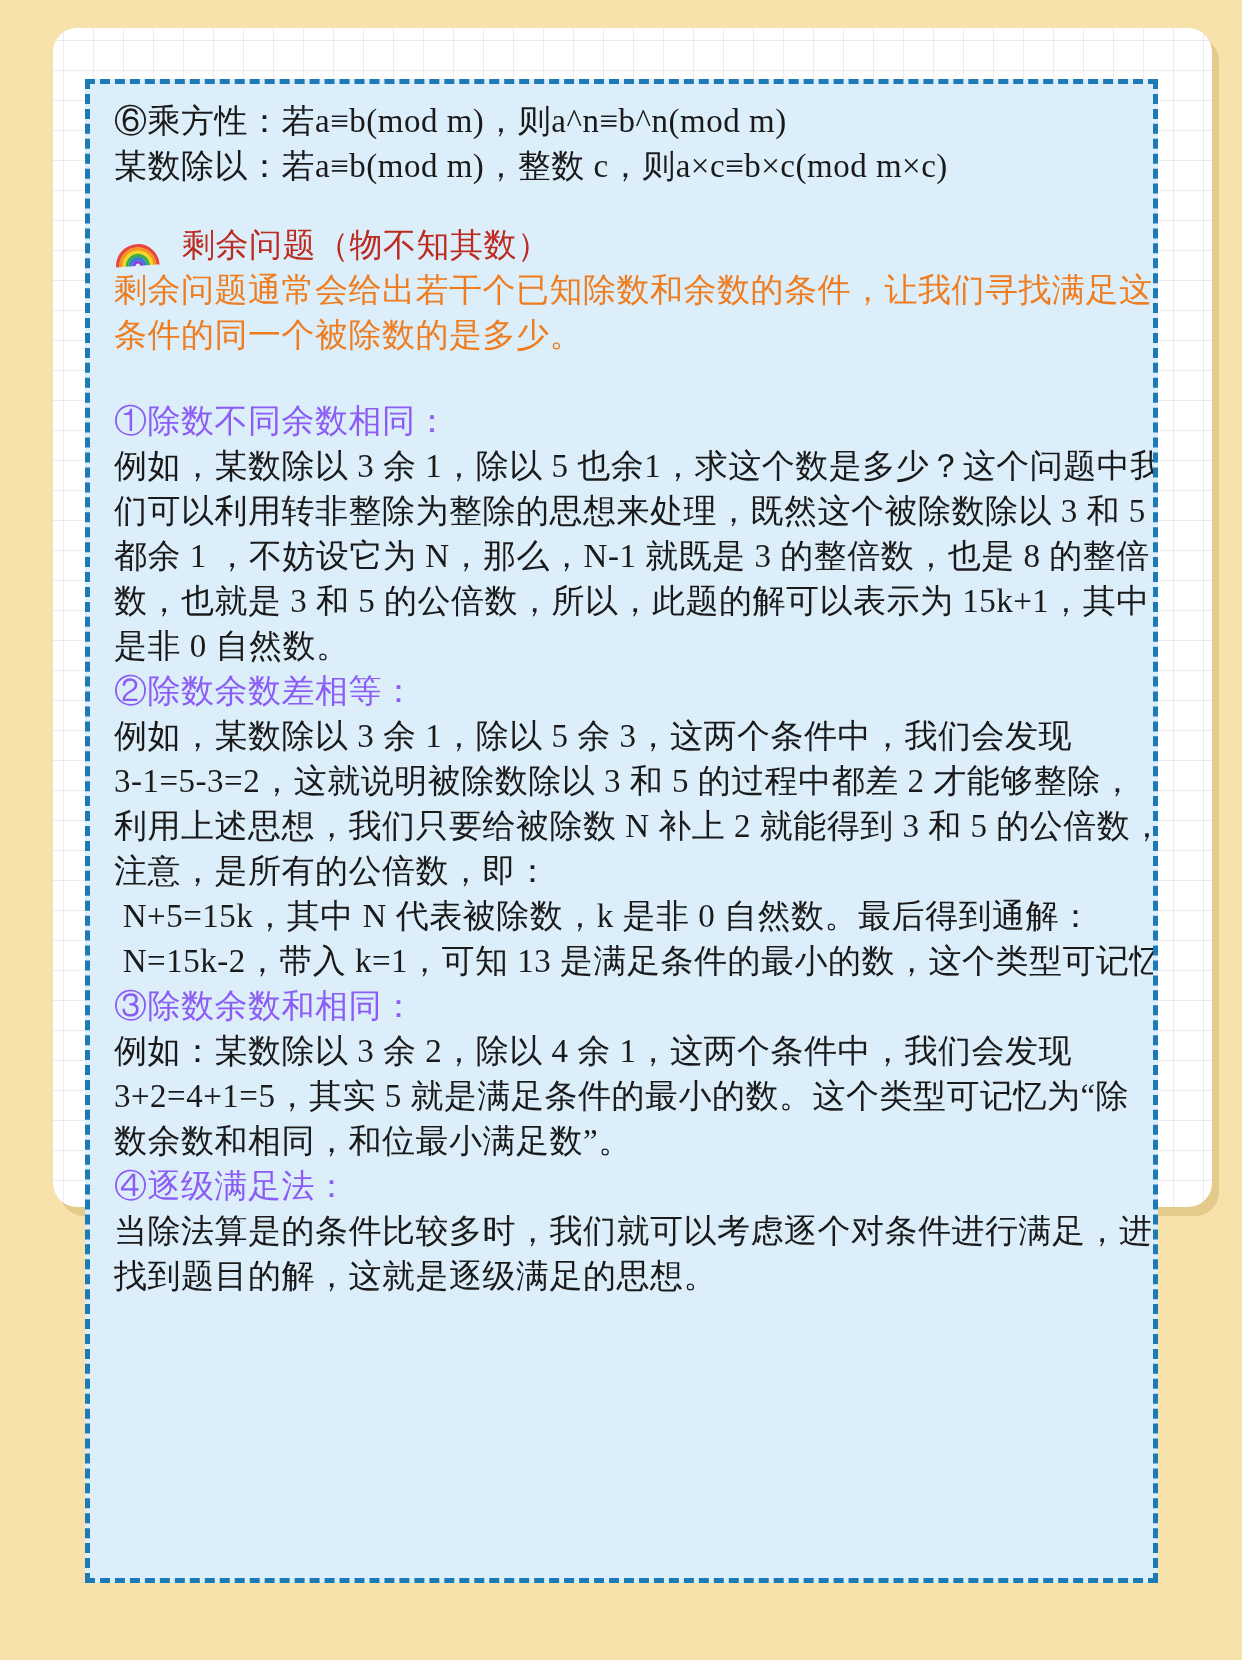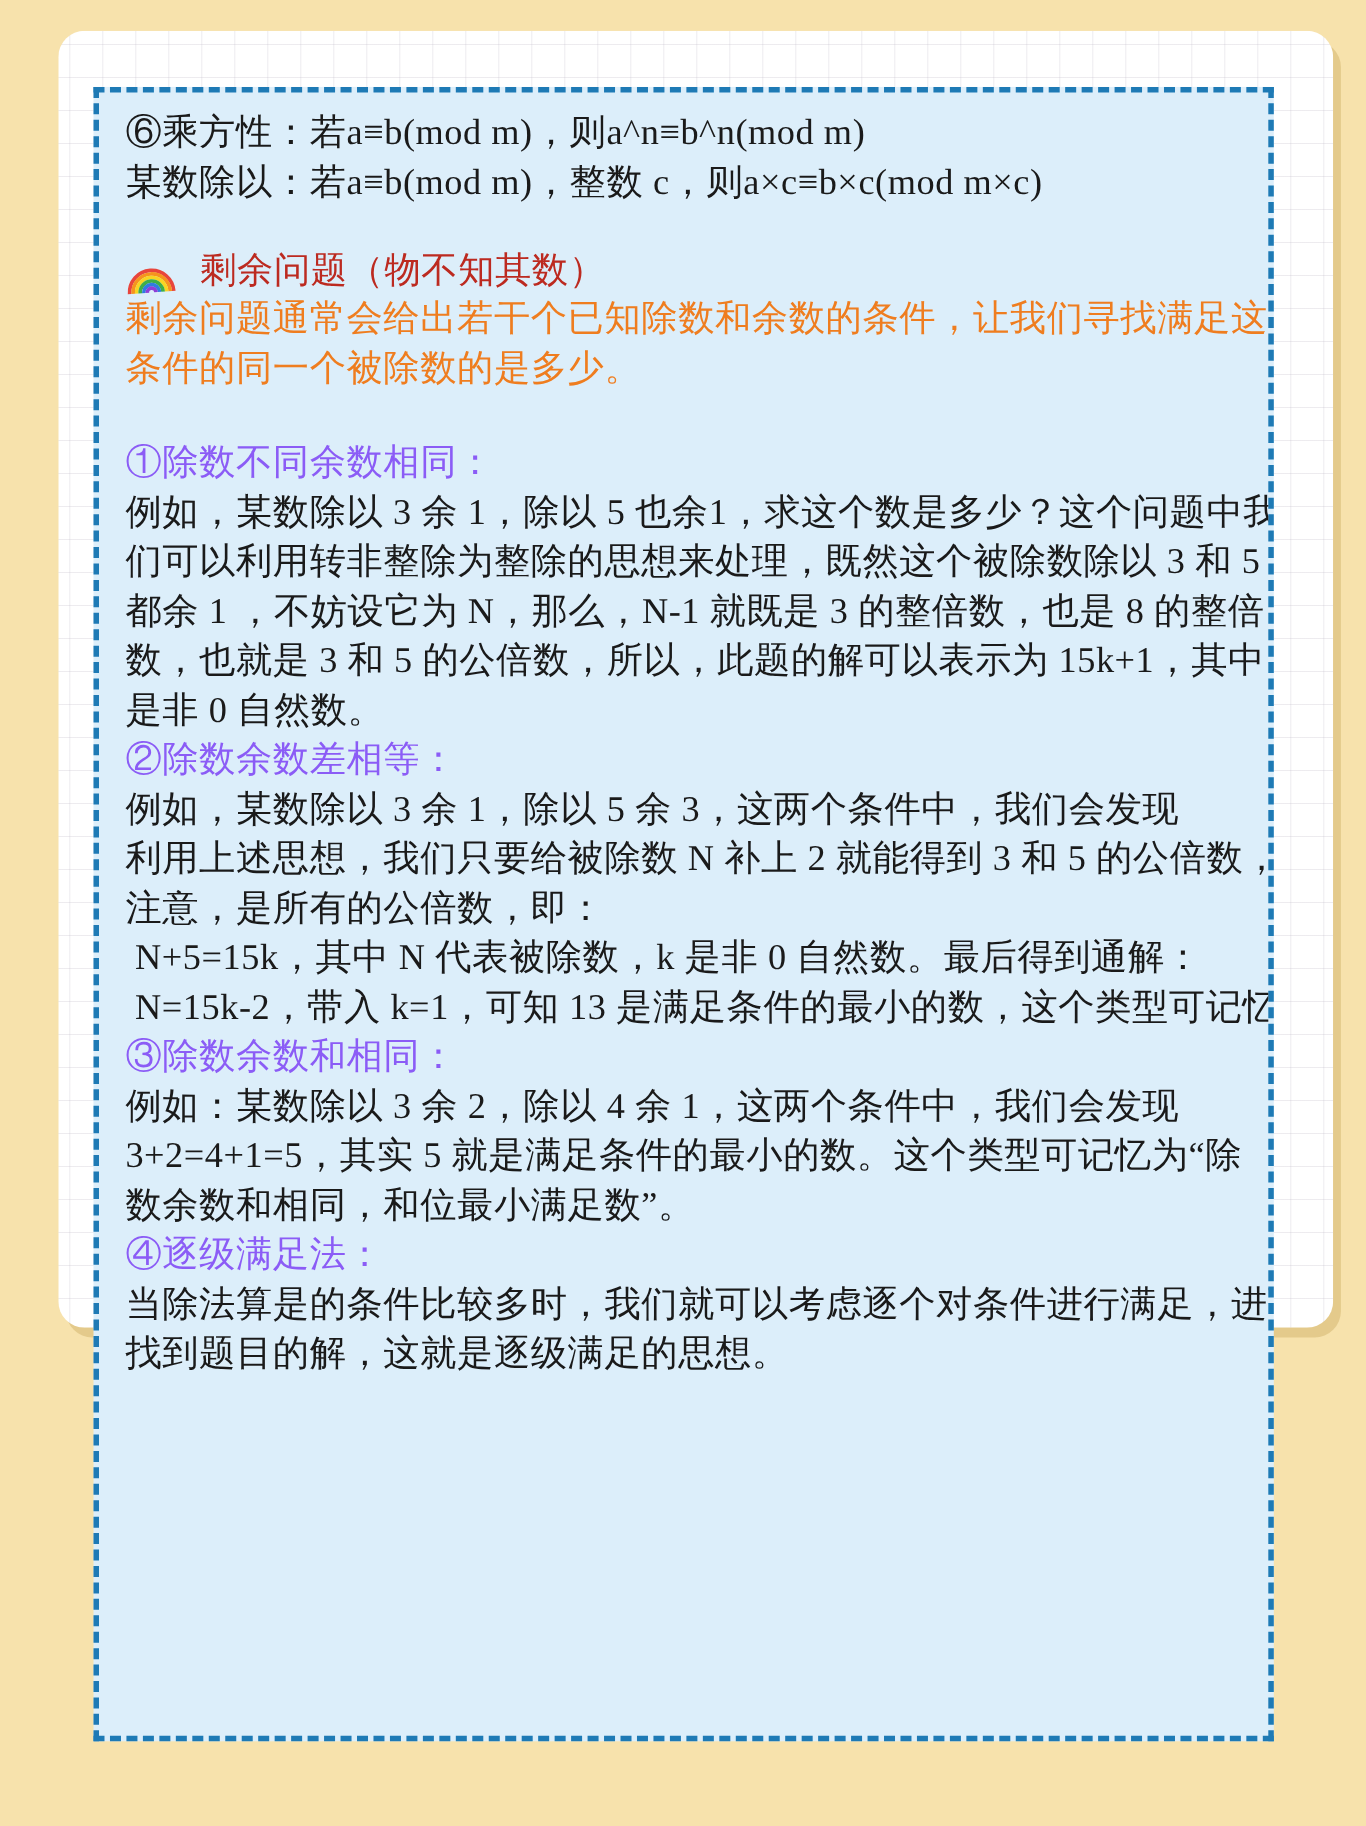--- a/index.html
+++ b/index.html
@@ -81,20 +81,21 @@
 
     <div class="line magenta">①除数不同余数相同：</div>
     <div class="line">例如，某数除以 3 余 1，除以 5 也余1，求这个数是多少？这个问题中我</div>
     <div class="line">们可以利用转非整除为整除的思想来处理，既然这个被除数除以 3 和 5</div>
     <div class="line">都余 1 ，不妨设它为 N，那么，N-1 就既是 3 的整倍数，也是 8 的整倍</div>
     <div class="line">数，也就是 3 和 5 的公倍数，所以，此题的解可以表示为 15k+1，其中 k</div>
     <div class="line">是非 0 自然数。</div>
 
     <div class="line magenta">②除数余数差相等：</div>
     <div class="line">例如，某数除以 3 余 1，除以 5 余 3，这两个条件中，我们会发现</div>
+    <div class="line">3-1=5-3=2，这就说明被除数除以 3 和 5 的过程中都差 2 才能够整除，</div>
     <div class="line">利用上述思想，我们只要给被除数 N 补上 2 就能得到 3 和 5 的公倍数，</div>
     <div class="line">注意，是所有的公倍数，即：</div>
     <div class="line"> N+5=15k，其中 N 代表被除数，k 是非 0 自然数。最后得到通解：</div>
     <div class="line"> N=15k-2，带入 k=1，可知 13 是满足条件的最小的数，这个类型可记忆</div>
 
     <div class="line magenta">③除数余数和相同：</div>
     <div class="line">例如：某数除以 3 余 2，除以 4 余 1，这两个条件中，我们会发现</div>
     <div class="line">3+2=4+1=5，其实 5 就是满足条件的最小的数。这个类型可记忆为“除</div>
     <div class="line">数余数和相同，和位最小满足数”。</div>
 

